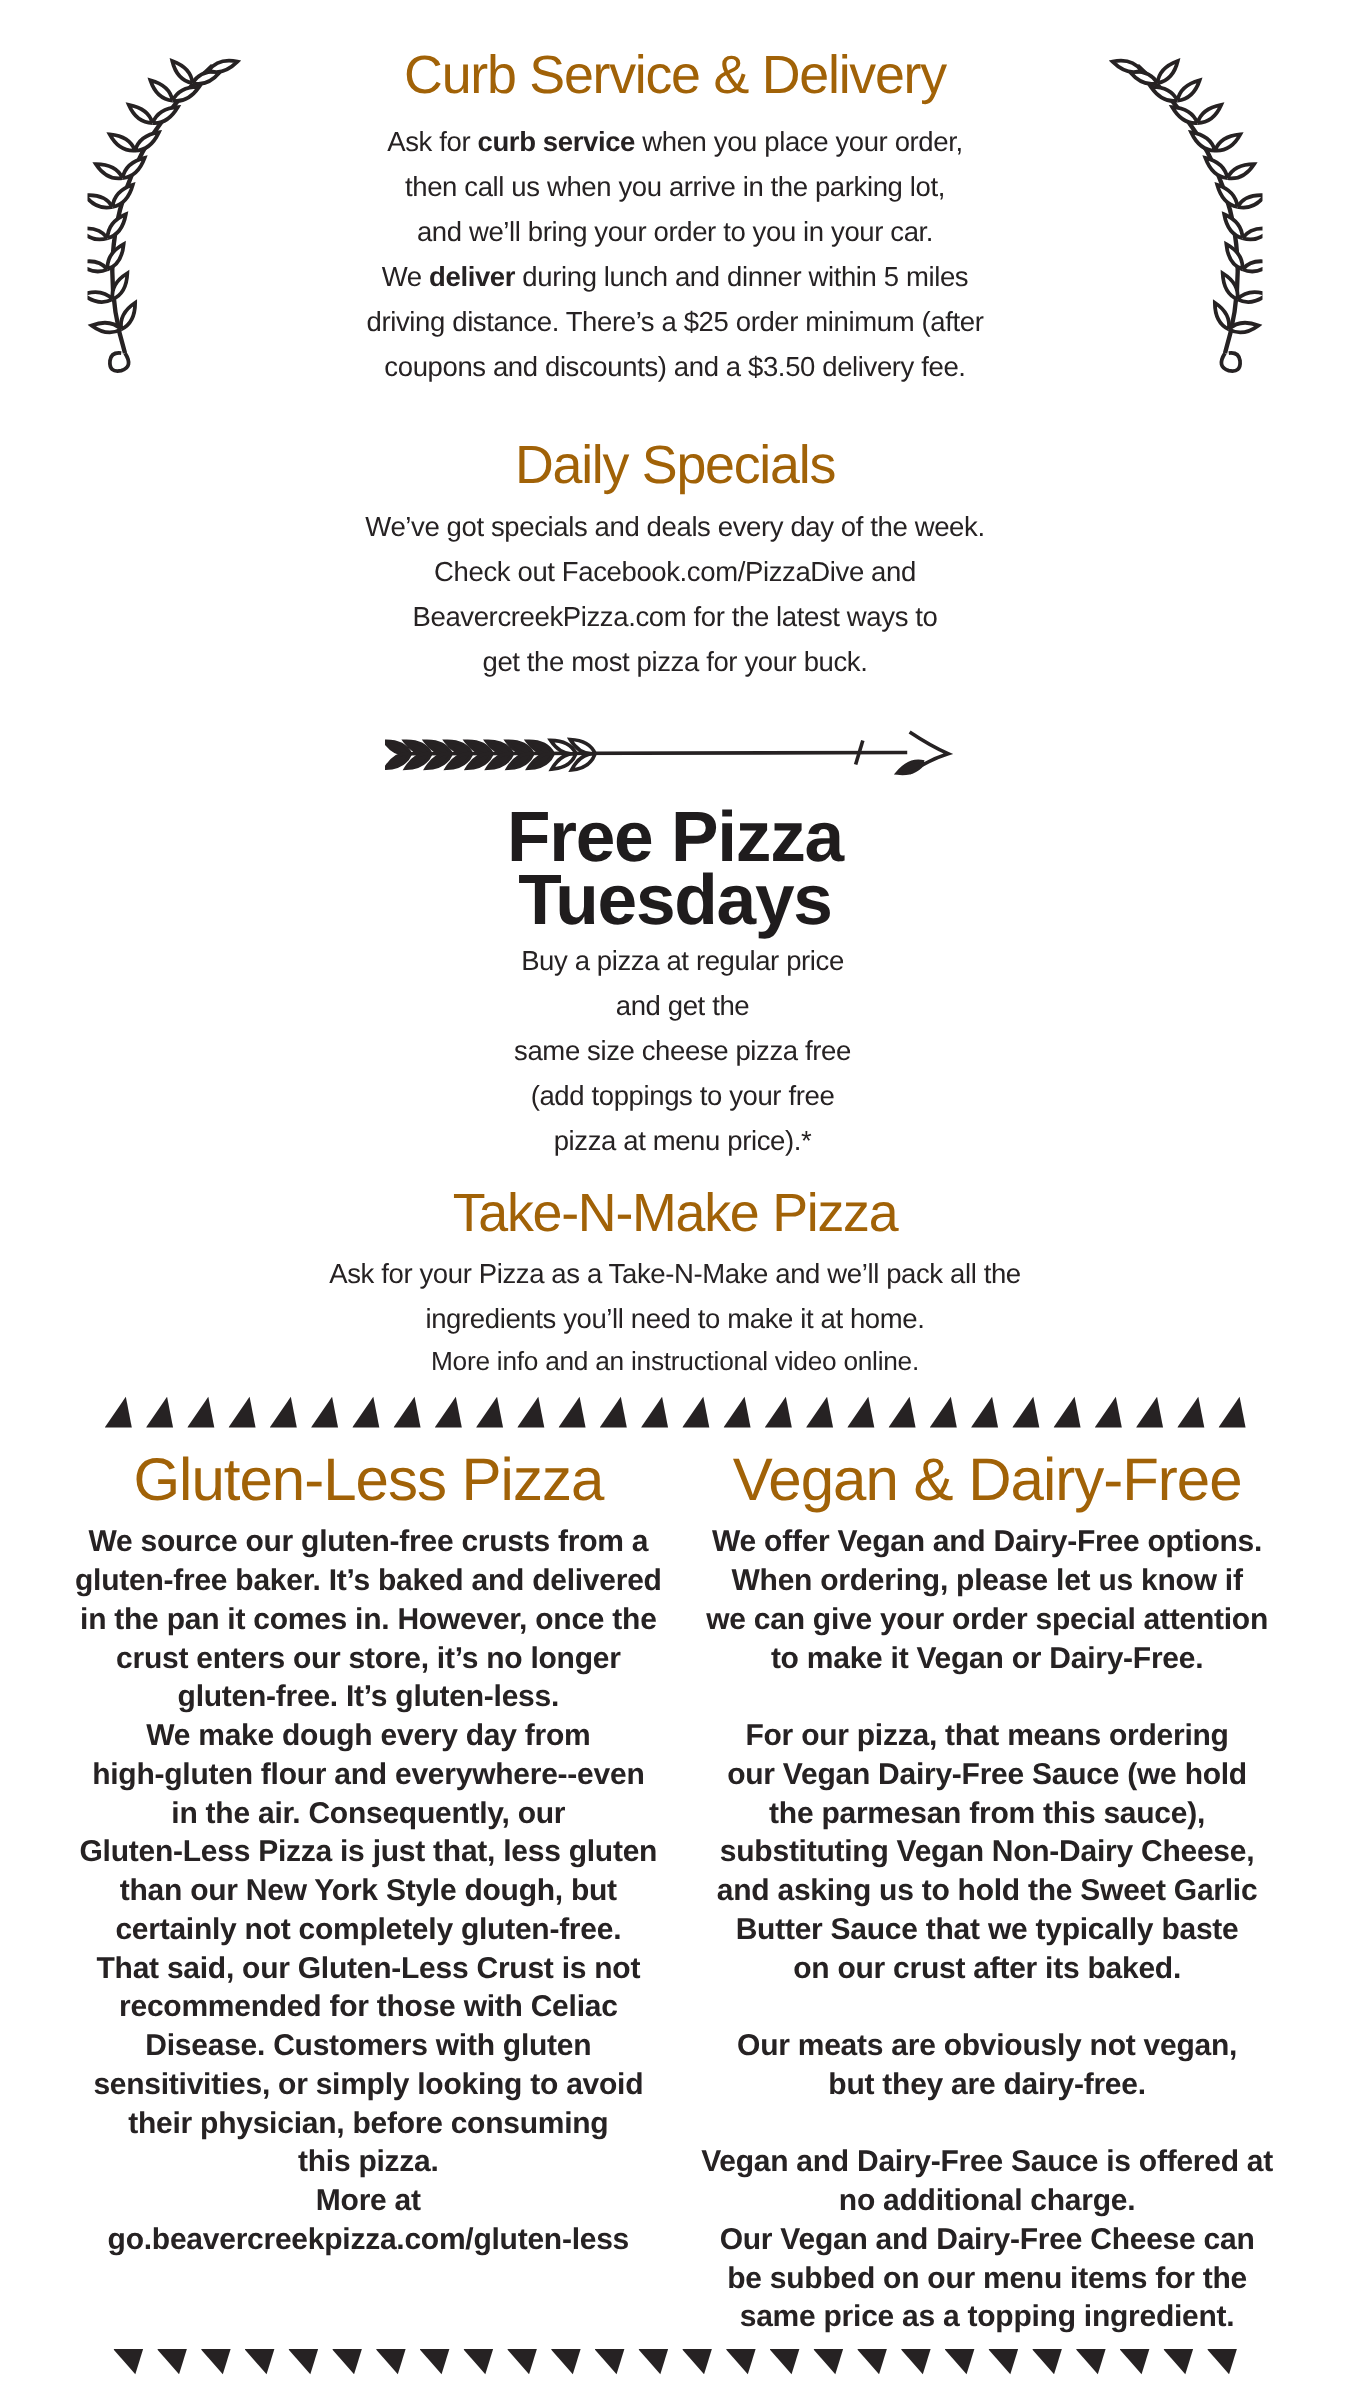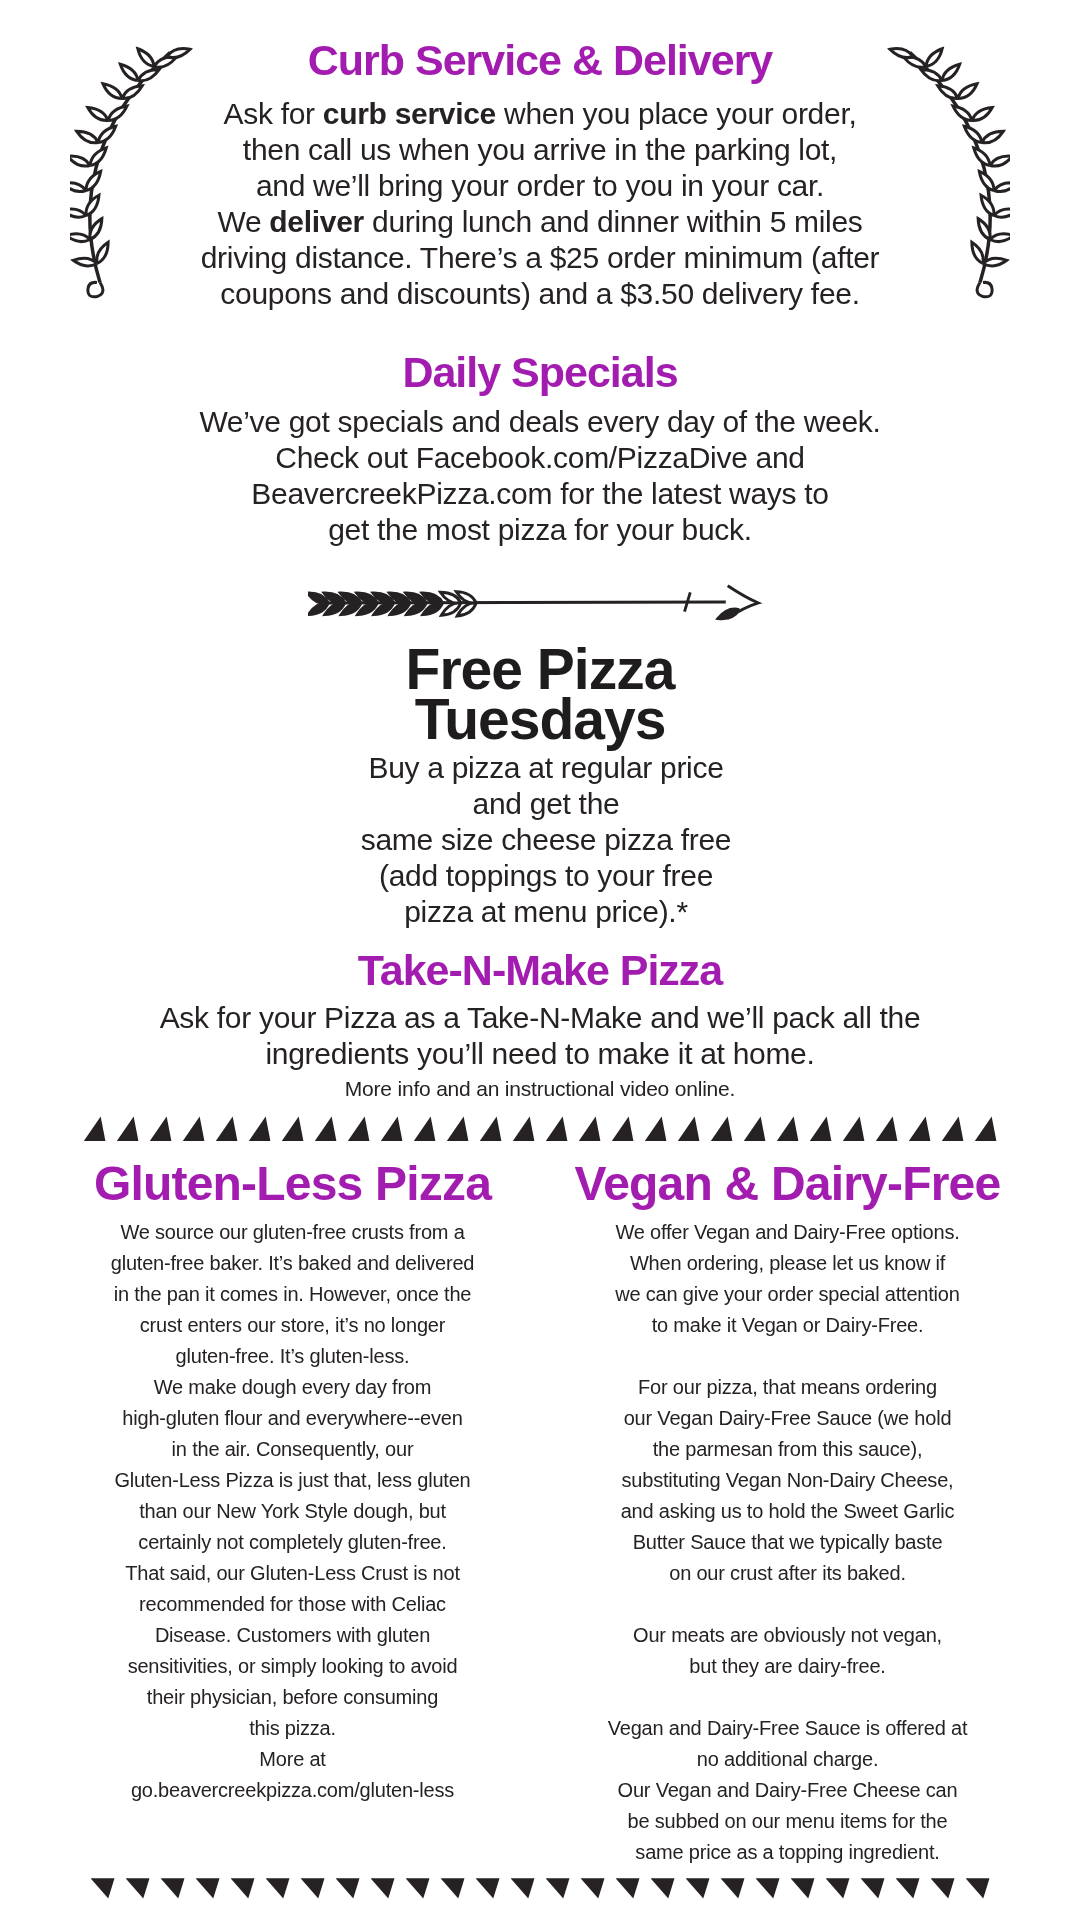--- a/index.html
+++ b/index.html
@@ -3,26 +3,26 @@
 <meta charset="utf-8">
 <style>
   html,body{margin:0;padding:0;}
   body{
     width:1080px;height:1920px;background:#ffffff;color:#262223;
     font-family:"Liberation Sans","DejaVu Sans",sans-serif;
     overflow:hidden;
   }
   .page{width:1080px;height:1920px;position:relative;}
   section{text-align:center;}
-  h1,h2{margin:0;font-weight:700;color:#a21caf;}
+  h1,h2{margin:0;font-weight:400;color:#a16207;}
   h1{font-size:43px;line-height:1.12;letter-spacing:-1px;}
   h2{font-size:48px;line-height:1.12;letter-spacing:-0.8px;}
   .line{display:block;white-space:nowrap;}
-  .body-lg .line{font-size:30px;line-height:36px;letter-spacing:-0.3px;}
-  .body-sm .line{font-size:20px;line-height:31px;letter-spacing:-0.2px;}
+  .body-lg .line{font-size:22px;line-height:36px;letter-spacing:-0.3px;}
+  .body-sm .line{font-size:24px;line-height:31px;letter-spacing:-0.2px;font-weight:bold;}
   b{font-weight:700;}
   p{margin:0;}
 
   
   .curb{padding-top:36px;position:relative;}
   .curb h1{margin-bottom:12px;}
   .daily{margin-top:36px;}
   .daily h1{margin-bottom:8px;}
   .arrow-wrap{margin-top:30px;text-align:center;}
   .freepizza{margin-top:14px;}

